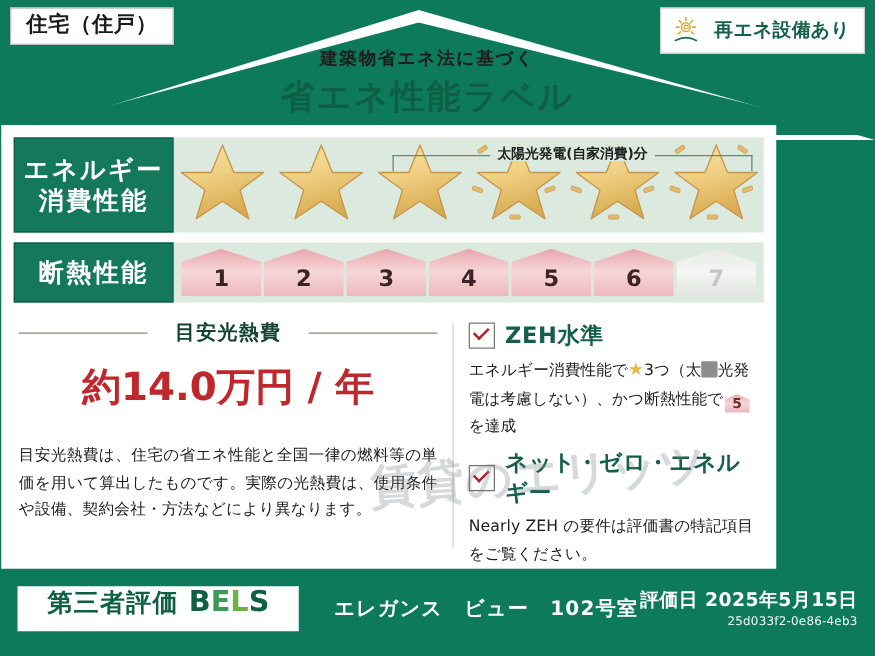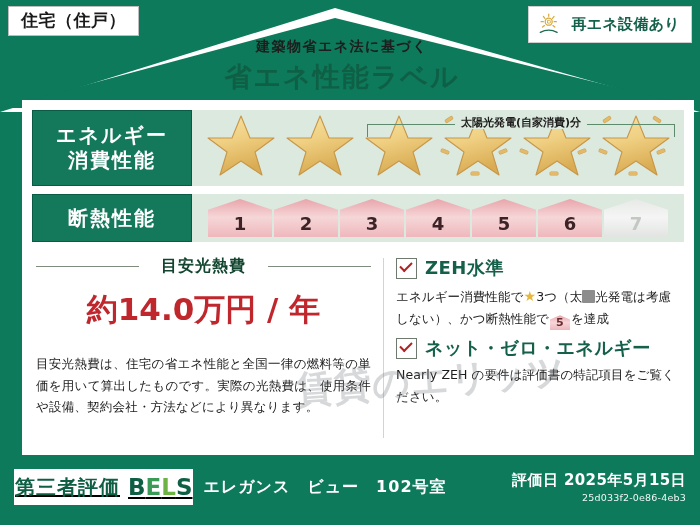--- a/index.html
+++ b/index.html
@@ -57,21 +57,21 @@
   .title-sub{
     font-size:14px;font-weight:bold;color:#1d1d1d;letter-spacing:1.5px;
     margin-bottom:3px;
   }
   .title-main{
     font-size:27px;font-weight:bold;color:#0f5f45;letter-spacing:2px;
   }
 
   
   .card{
-    position:absolute;left:22px;top:100px;width:672px;height:355px;
+    position:absolute;left:1px;top:100px;width:620px;height:355px;
     background:#ffffff;z-index:10;
     box-sizing:border-box;padding:0;
   }
 
   
   .perf-row{
     position:relative;display:flex;align-items:stretch;
     margin:10px 10px 0 10px;
   }
   .perf-label{
@@ -200,31 +200,31 @@
   
   .footer{
     position:absolute;left:0;bottom:0;width:700px;height:62px;
     background:#0d7a5b;z-index:14;
   }
   .footer-inner{
     position:absolute;left:14px;right:14px;top:6px;height:36px;
     display:flex;align-items:center;
   }
   .bels-chip{
-    background:#ffffff;height:36px;display:flex;align-items:center;
-    padding:0 1px;box-sizing:border-box;text-decoration:underline;
+    background:#ffffff;height:36px;display:flex;align-items:flex-start;
+    padding:0 24px;box-sizing:border-box;
   }
   .bels-jp{font-size:20px;font-weight:bold;color:#0f5f45;letter-spacing:1px;}
   .bels-en{font-size:23px;font-weight:bold;margin-left:8px;letter-spacing:0px;}
   .bels-en b:nth-child(1){color:#0f5f45;}
   .bels-en b:nth-child(2){color:#3a9b57;}
   .bels-en b:nth-child(3){color:#6cb344;}
   .bels-en b:nth-child(4){color:#0f5f45;}
   .prop-name{
-    color:#ffffff;font-size:16px;font-weight:bold;margin-left:10px;
+    color:#ffffff;font-size:16px;font-weight:bold;margin-left:28px;
     letter-spacing:1px;white-space:nowrap;
   }
   .footer-right{margin-left:auto;text-align:right;color:#fff;}
   .eval-date{font-size:15px;font-weight:bold;letter-spacing:.4px;white-space:nowrap;}
   .eval-id{font-size:9.5px;margin-top:2px;letter-spacing:.2px;opacity:.95;}
 </style>
 </head>
 <body>
 
 <div class="label-root">

